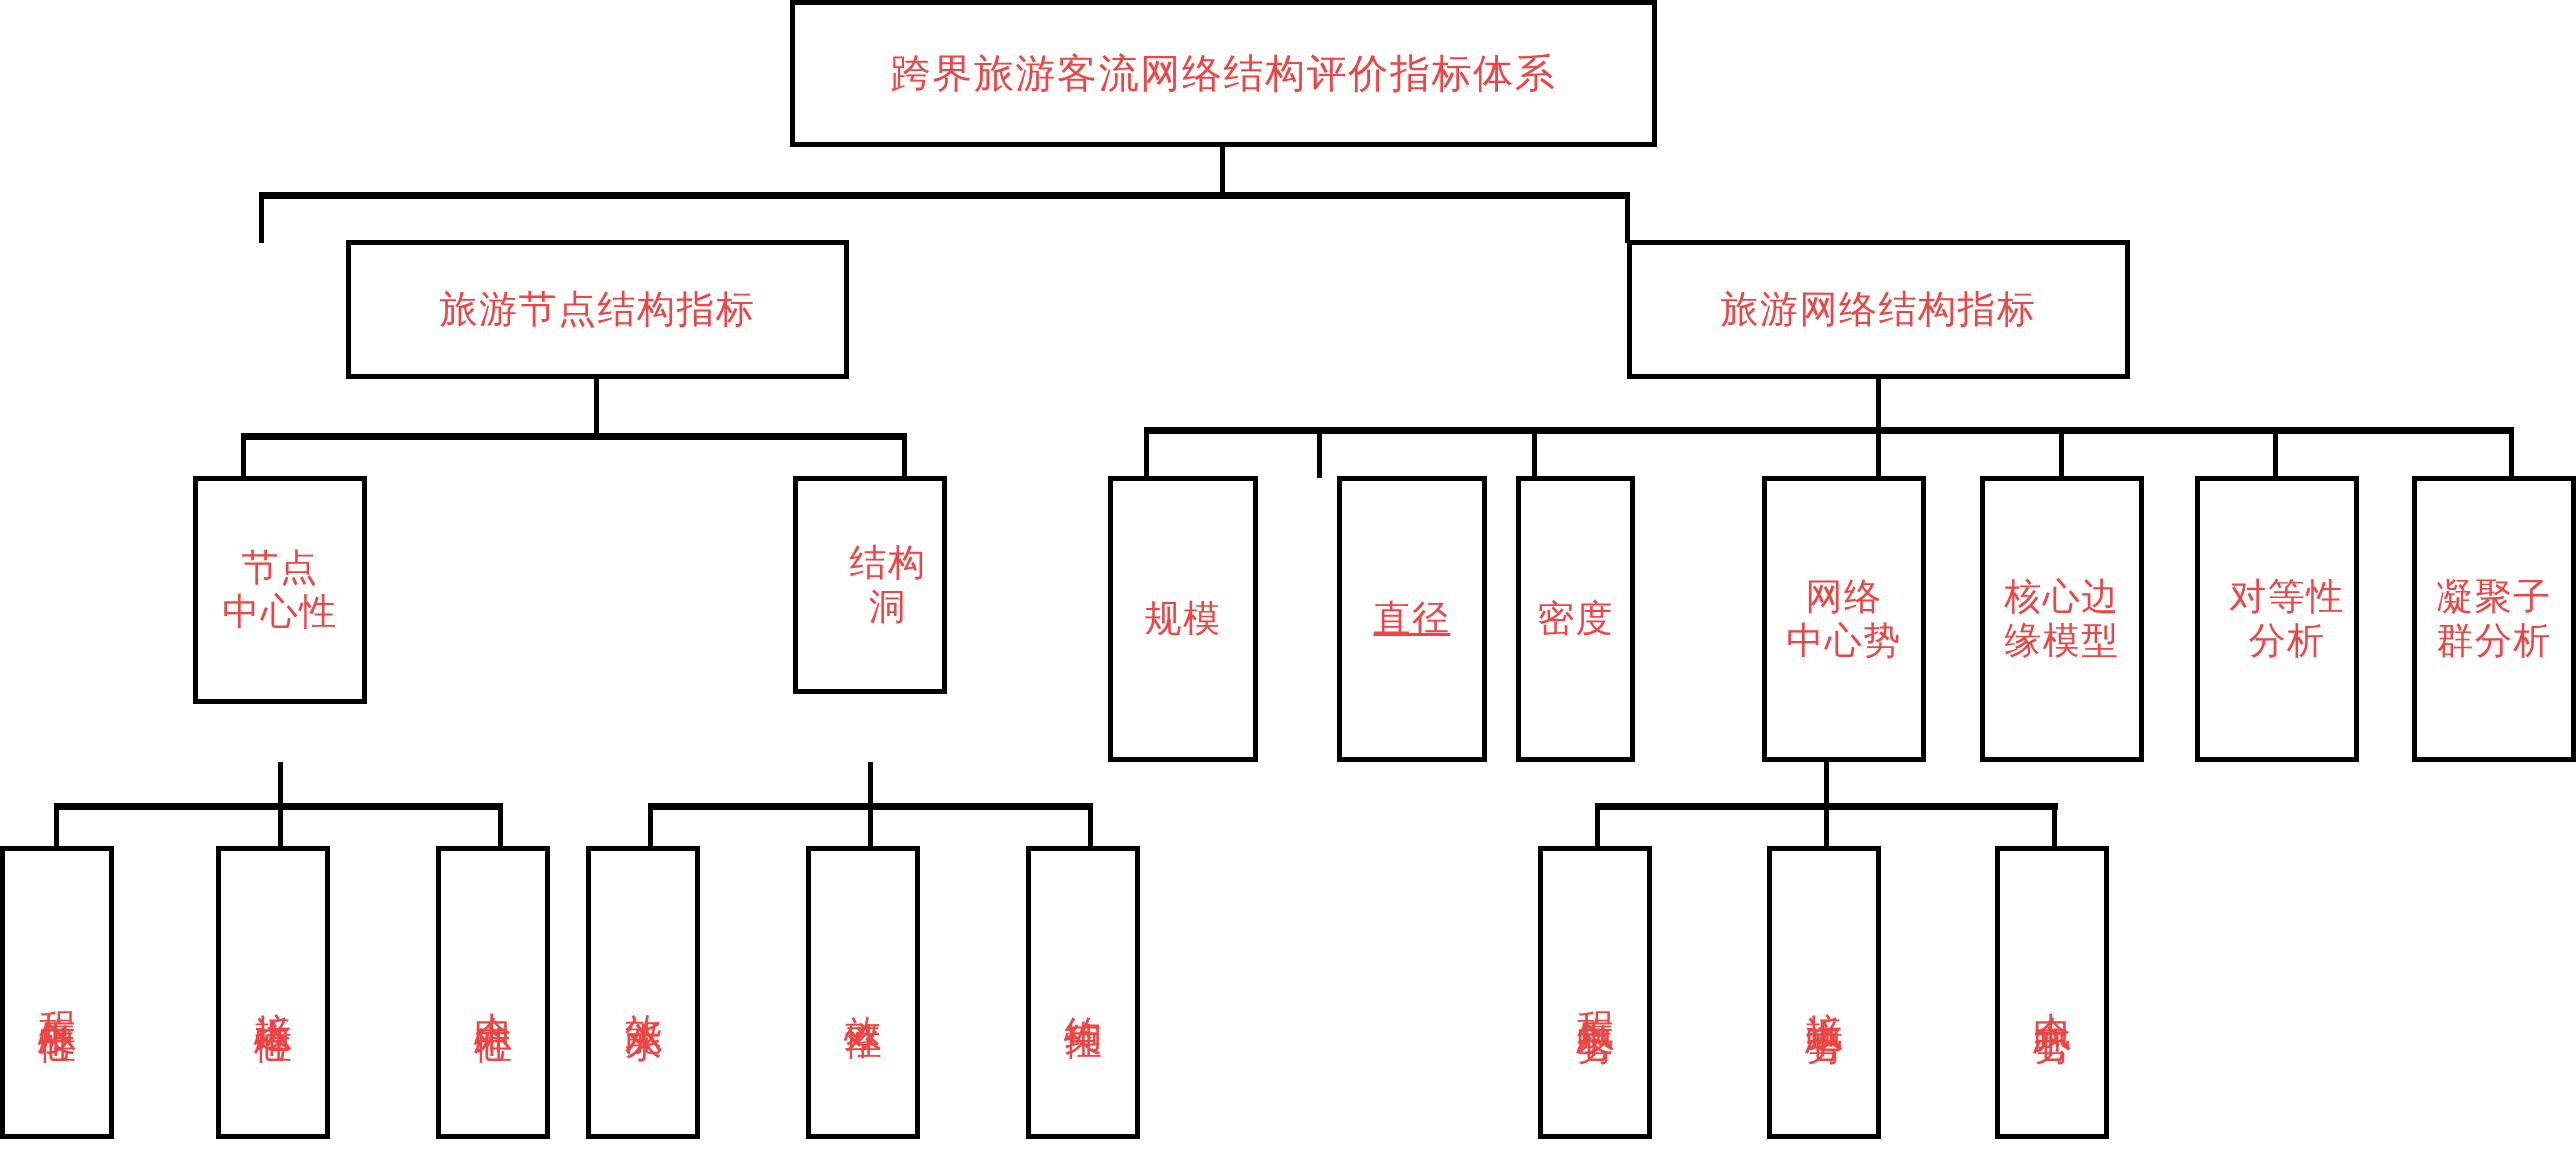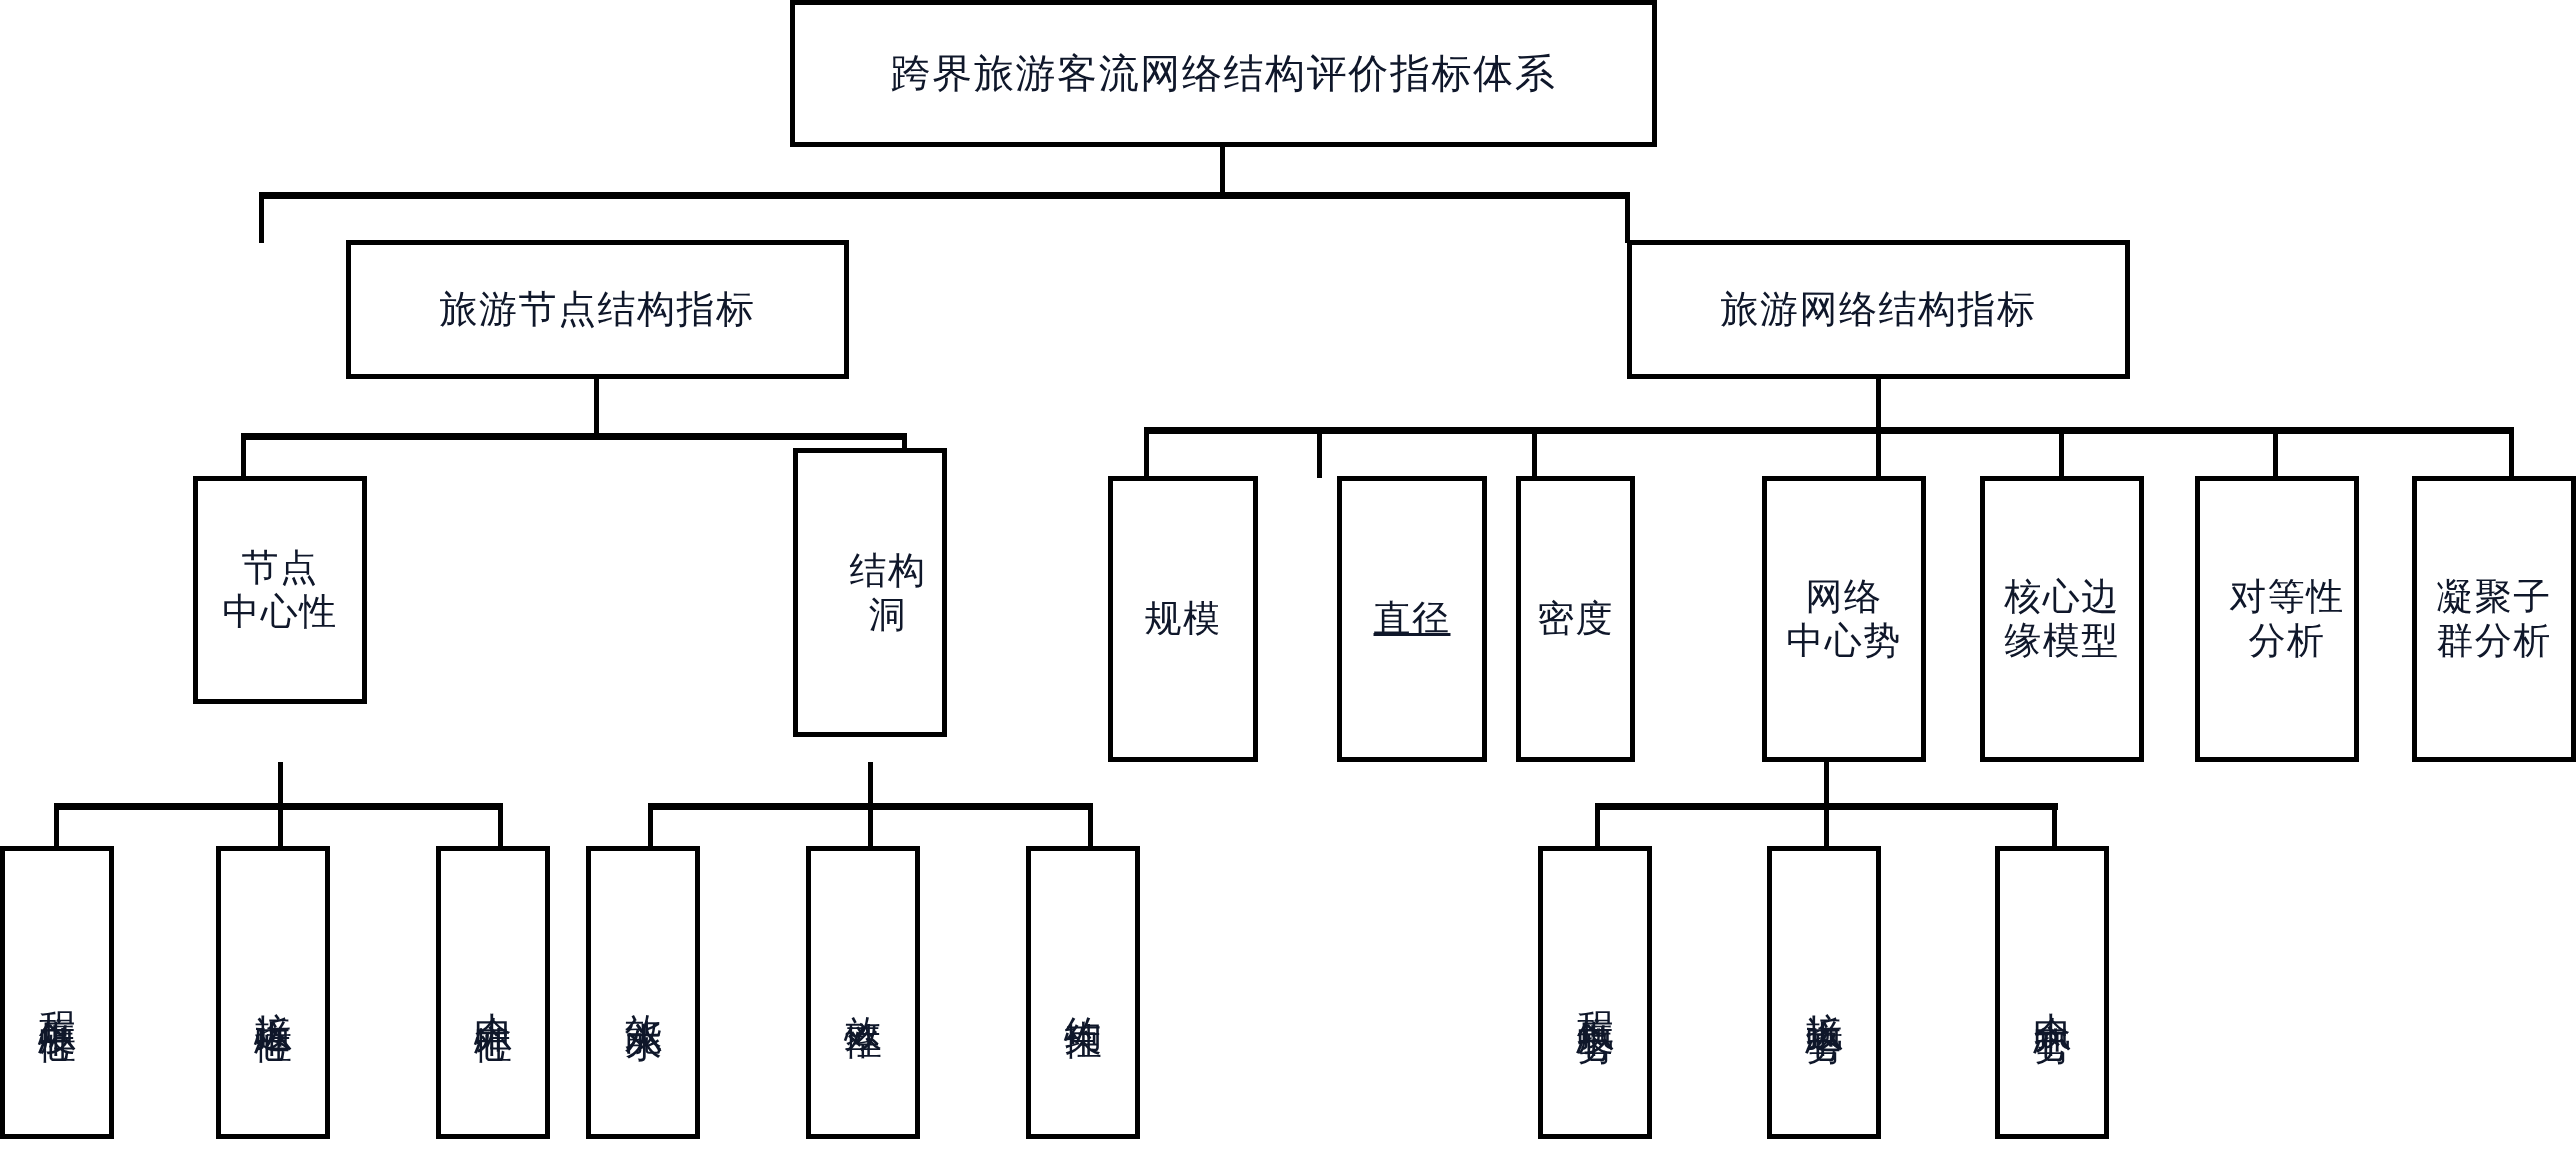--- a/index.html
+++ b/index.html
@@ -17,21 +17,21 @@
   }
   .node {
     position: absolute;
     box-sizing: border-box;
     border: 5.2px solid #000000;
     background: #ffffff;
     display: flex;
     align-items: center;
     justify-content: center;
     text-align: center;
-    color: #0f172a;
+    color: #ef4444;
     line-height: 1.18;
   }
   .node-label {
     display: block;
     white-space: pre-line;
     letter-spacing: 0.04em;
   }
   
   .node.vert .node-label {
     writing-mode: vertical-rl;
@@ -85,21 +85,21 @@
   <div class="conn v" style="left:1532px; top:427px; height:51px;"></div>
   <div class="conn v" style="left:1876px; top:427px; height:51px;"></div>
   <div class="conn v" style="left:2059px; top:427px; height:51px;"></div>
   <div class="conn v" style="left:2273px; top:427px; height:51px;"></div>
   <div class="conn v" style="left:2509px; top:427px; height:51px;"></div>
 
   <div class="node f-md" style="left:193px; top:476px; width:174px; height:228px;">
     <span class="node-label">节点
 中心性</span>
   </div>
-  <div class="node f-md" style="left:793px; top:448px; width:154px; height:289px;padding-left:36px;">
+  <div class="node f-md" style="left:793px; top:476px; width:154px; height:218px;padding-left:36px;">
     <span class="node-label">结构洞</span>
   </div>
 
   <div class="node f-md" style="left:1108px; top:476px; width:150px; height:286px;">
     <span class="node-label">规模</span>
   </div>
   <div class="node f-md" style="left:1337px; top:476px; width:150px; height:286px;text-decoration:underline;">
     <span class="node-label">直径</span>
   </div>
   <div class="node f-md" style="left:1516px; top:476px; width:119px; height:286px;">

